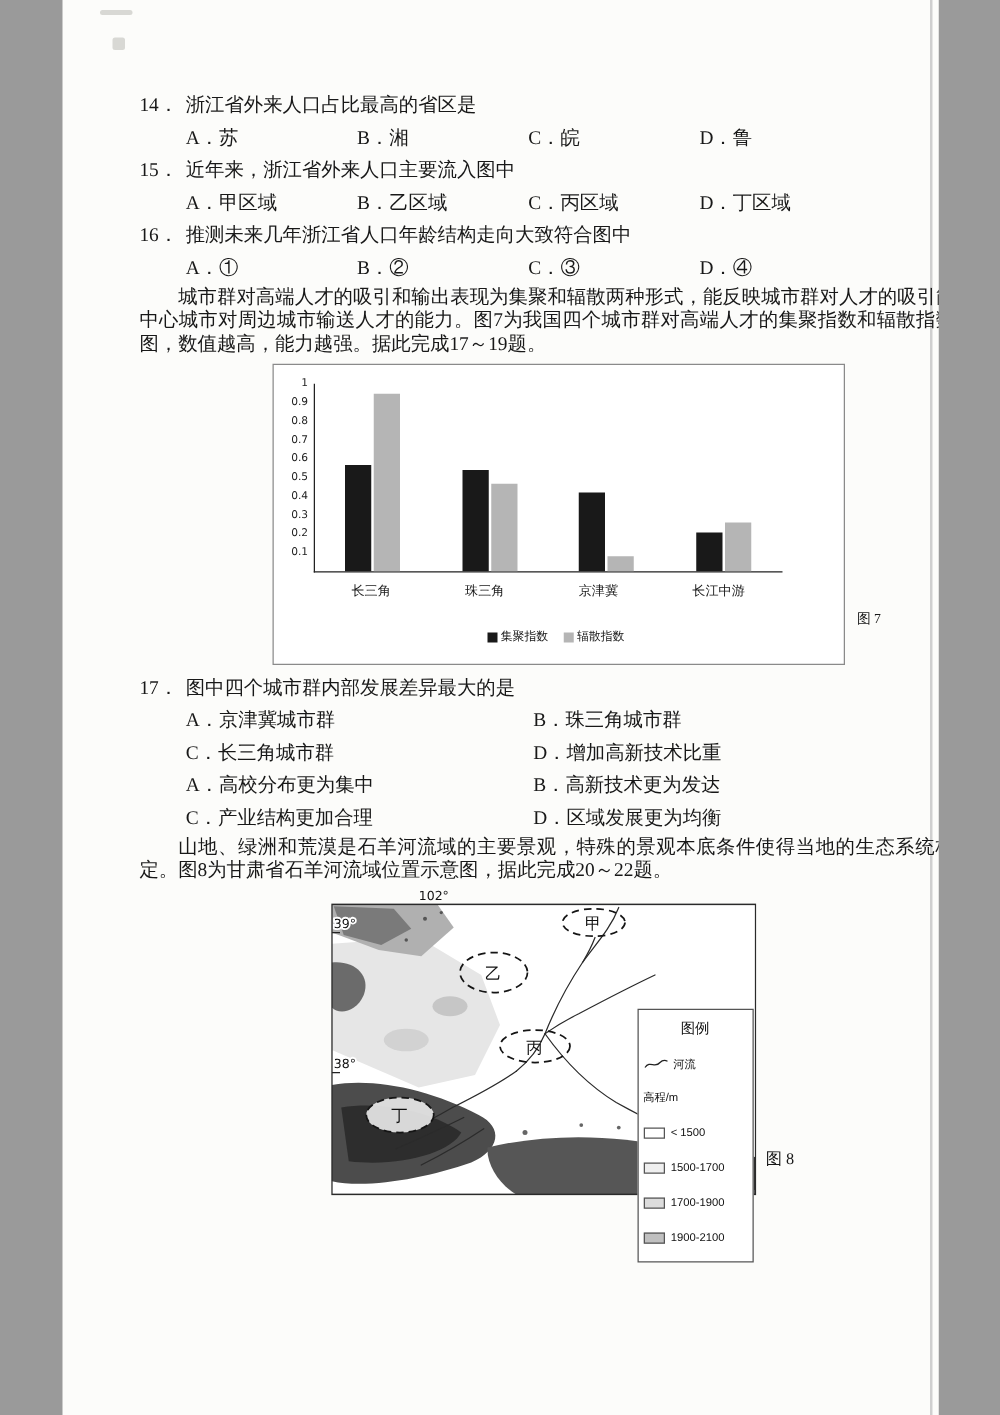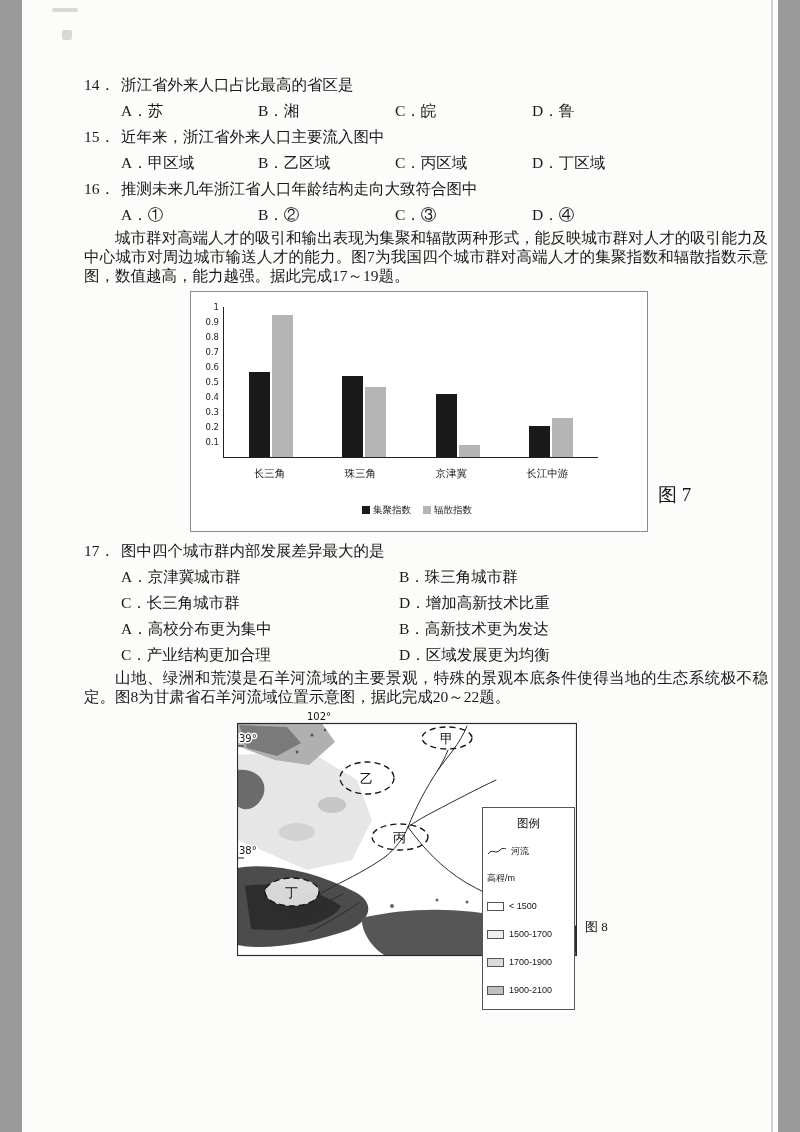--- a/index.html
+++ b/index.html
@@ -1,17 +1,17 @@
 <!DOCTYPE html>
 <html><head>
 <meta charset="utf-8">
 <style>
   html,body{margin:0;padding:0;}
   body{background:#9a9a9a;font-family:"Liberation Serif",serif;}
-  .page{position:relative;width:756px;height:1132px;margin:0 auto;background:#fcfcfa;overflow:hidden;color:#181818;}
+  .page{position:relative;width:701px;height:1132px;margin:0 auto;background:#fcfcfa;overflow:hidden;color:#181818;}
   .scan-edge{position:absolute;right:5px;top:0;width:2px;height:100%;background:#cfcfcf;}
   .scan-mark{position:absolute;background:#d8d8d4;border-radius:2px;}
   .content{position:absolute;left:62px;top:72px;width:684px;font-size:15.5px;line-height:26px;}
   .q-line{display:flex;}
   .q-num{flex:0 0 37px;}
   .opts-row{display:flex;padding-left:37px;}
   .opts-row .opt{flex:0 0 137px;font-family:Liberation Serif, serif;}
   .opts-row .opt:last-child{flex:0 0 auto;}
   .opts-grid{display:grid;grid-template-columns:278px auto;padding-left:37px;}
   .para{text-indent:31px;text-align:justify;line-height:19px;}
@@ -22,21 +22,21 @@
   .chart-inner{display:flex;}
   .y-axis{position:relative;width:22px;height:150px;font-family:"DejaVu Sans",sans-serif;font-size:8.5px;color:#222;}
   .ytick{position:absolute;right:4px;line-height:10px;}
   .plot{position:relative;width:374px;height:150px;border-left:1px solid #222;border-bottom:1px solid #222;display:flex;justify-content:space-around;align-items:flex-end;}
   .bar-group{display:flex;align-items:flex-end;height:100%;}
   .bar{width:21px;margin:0 1px;}
   .x-labels{display:flex;width:374px;margin-left:23px;justify-content:space-around;font-size:10.5px;margin-top:3px;}
   .chart-legend{display:flex;justify-content:center;gap:12px;margin-top:10px;font-size:9.5px;}
   .legend-item{display:flex;align-items:center;gap:3px;}
   .legend-swatch{width:8px;height:8px;display:inline-block;}
-  .fig-caption{margin-left:10px;margin-bottom:24px;font-size:19px;}
+  .fig-caption{margin-left:10px;margin-bottom:24px;font-size:11px;}
 
   
   .figure8-row{display:flex;align-items:flex-end;margin:4px 0 0 153px;}
   .map-wrap{position:relative;width:340px;height:250px;}
   .map-wrap svg{display:block;}
   .map-legend{position:absolute;right:2px;top:97px;width:93px;background:#fff;border:1px solid #555;padding:2px 4px 4px;font-family:"Liberation Sans",sans-serif;font-size:9px;color:#111;box-sizing:border-box;}
   .legend-title{text-align:center;font-size:11.5px;font-family:"Liberation Serif",serif;}
   .legend-river{display:flex;align-items:center;gap:4px;margin:2px 0 1px;}
   .elev-label{margin:1px 0 2px;}
   .elev-row{display:flex;align-items:center;gap:5px;margin:2px 0;}

